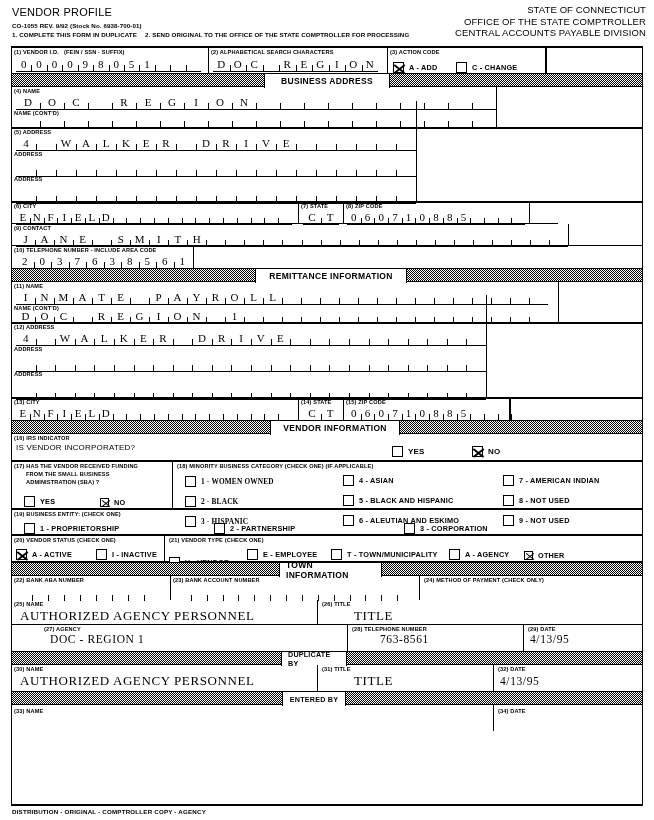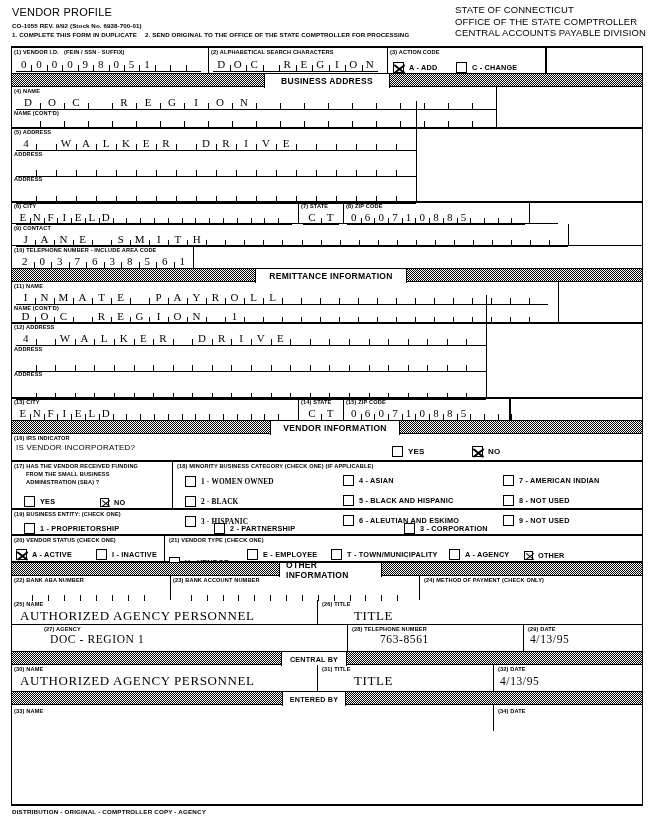--- a/index.html
+++ b/index.html
@@ -22,21 +22,21 @@
   .hdr-title {
     font-size: 11px; font-weight: normal; letter-spacing: .2px;
     font-family: "Liberation Sans", sans-serif;
   }
   .hdr-sub {
     font-size: 6.2px; font-weight: bold; margin-top: 4px; letter-spacing: .1px;
   }
   .hdr-inst { font-size: 6.2px; font-weight: bold; margin-top: 2px; letter-spacing: .1px; }
   .hdr-inst span.gap { display:inline-block; width: 8px; }
   .hdr-right {
-    position: absolute; right: 8px; top: 4px; 
+    position: absolute; right: 8px; top: 4px; text-align: right;
     font-size: 9.5px; line-height: 11.5px; letter-spacing: .1px;
   }
 
   
   .form {
     position: absolute; left: 11px; top: 46px;
     width: 632px; height: 760px;
     border-top: 2px solid #000;
     border-left: 1px solid #000;
     border-right: 1px solid #000;
@@ -840,21 +840,21 @@
             <div style="margin-bottom: 2px; white-space: nowrap; position: absolute; left: 0px; top: 8px;"><span class="cb"></span><span class="optlab">V - VENDOR</span></div>
             <div style="margin-bottom: 2px; white-space: nowrap; position: absolute; left: 78px; top: 0px;"><span class="cb"></span><span class="optlab">E - EMPLOYEE</span></div>
             <div style="margin-bottom: 2px; white-space: nowrap; position: absolute; left: 162px; top: 0px;"><span class="cb"></span><span class="optlab">T - TOWN/MUNICIPALITY</span></div>
             <div style="margin-bottom: 2px; white-space: nowrap; position: absolute; left: 280px; top: 0px;"><span class="cb"></span><span class="optlab">A - AGENCY</span></div>
             <div style="margin-bottom: 2px; white-space: nowrap; position: absolute; left: 355px; top: 1px;"><span class="cb sm x"></span><span class="optlab">OTHER</span></div>
           </div>
       </div>
     </div>
 
     <div class="banner">
-      <div class="banner-label" style="left:267px; width:103px;">OTHER INFORMATION</div>
+      <div class="banner-label" style="left:267px; width:103px;">TOWN INFORMATION</div>
     </div>
 
     <div class="row" style="height:24px;">
       <div class="abs" style="left:0; top:0; width:158px;">
         <div class="lbl">(22) BANK ABA NUMBER</div>
         <div class="cells abs" id="cells-aba" style="left:4px; top:9px; width:144px; border-bottom:none;">
             <div class="tick" style="left: 16px;"></div>
             <div class="tick" style="left: 32px;"></div>
             <div class="tick" style="left: 48px;"></div>
             <div class="tick" style="left: 64px;"></div>
@@ -914,21 +914,21 @@
         <div class="abs handwrite sm" style="left:32px; top:8px;">763-8561</div>
       </div>
       <div class="abs" style="left:481px; top:0; width:1px; height:26px; background:#000;"></div>
       <div class="abs" style="left:482px; top:0; right:0; height:26px;">
         <div class="lbl" style="padding-left:4px;">(29) DATE</div>
         <div class="abs handwrite sm" style="left:6px; top:8px;">4/13/95</div>
       </div>
     </div>
 
     <div class="banner">
-      <div class="banner-label sm" style="left:269px; width:66px;">CENTRAL BY</div>
+      <div class="banner-label sm" style="left:269px; width:66px;">DUPLICATE BY</div>
     </div>
 
     <div class="row" style="height:26px;">
       <div class="abs" style="left:0; top:0; width:305px; height:26px;">
         <div class="lbl">(30) NAME</div>
         <div class="abs handwrite" style="left:8px; top:8px;">AUTHORIZED AGENCY PERSONNEL</div>
       </div>
       <div class="abs" style="left:305px; top:0; width:1px; height:26px; background:#000;"></div>
       <div class="abs" style="left:306px; top:0; width:175px; height:26px;">
         <div class="lbl" style="padding-left:4px;">(31) TITLE</div>

